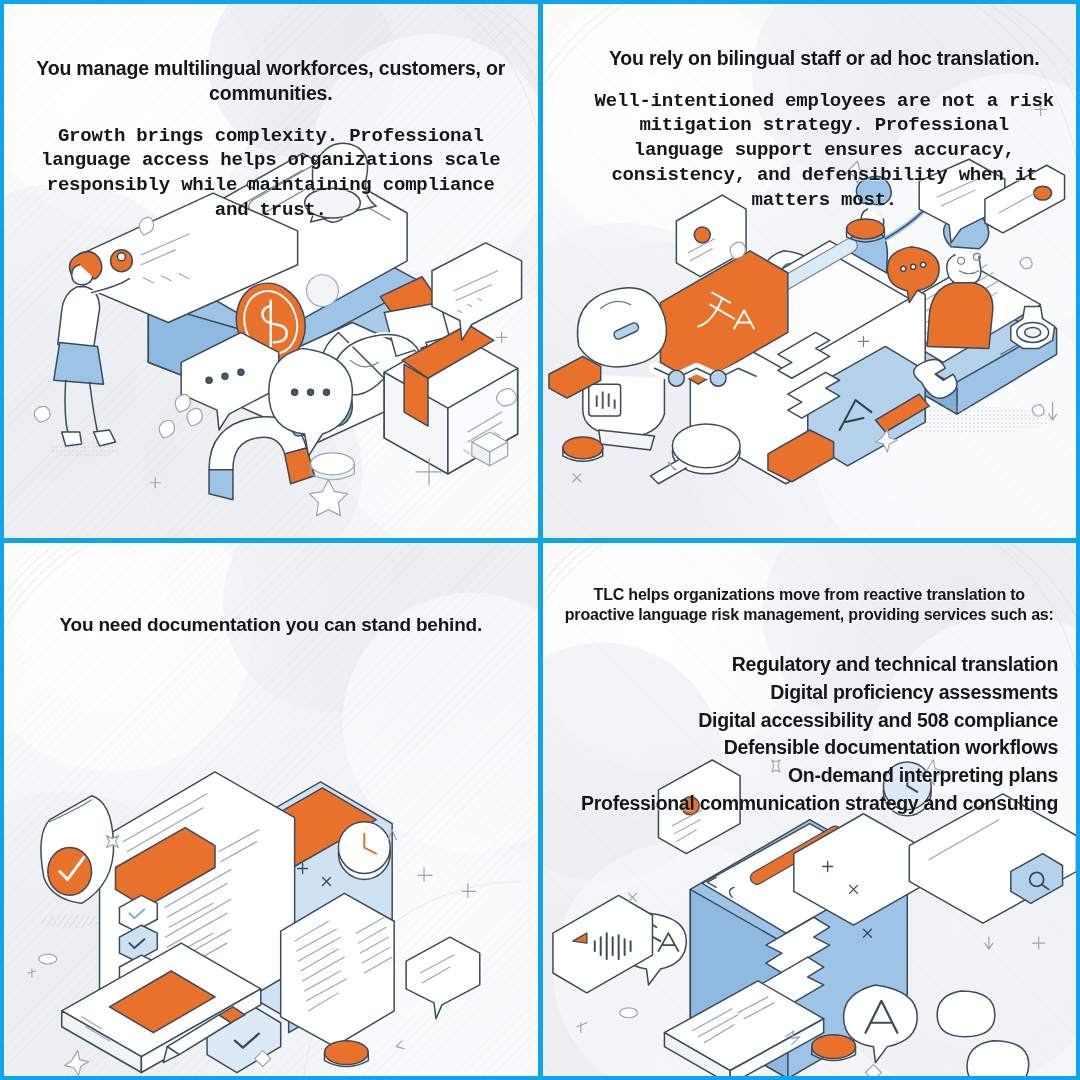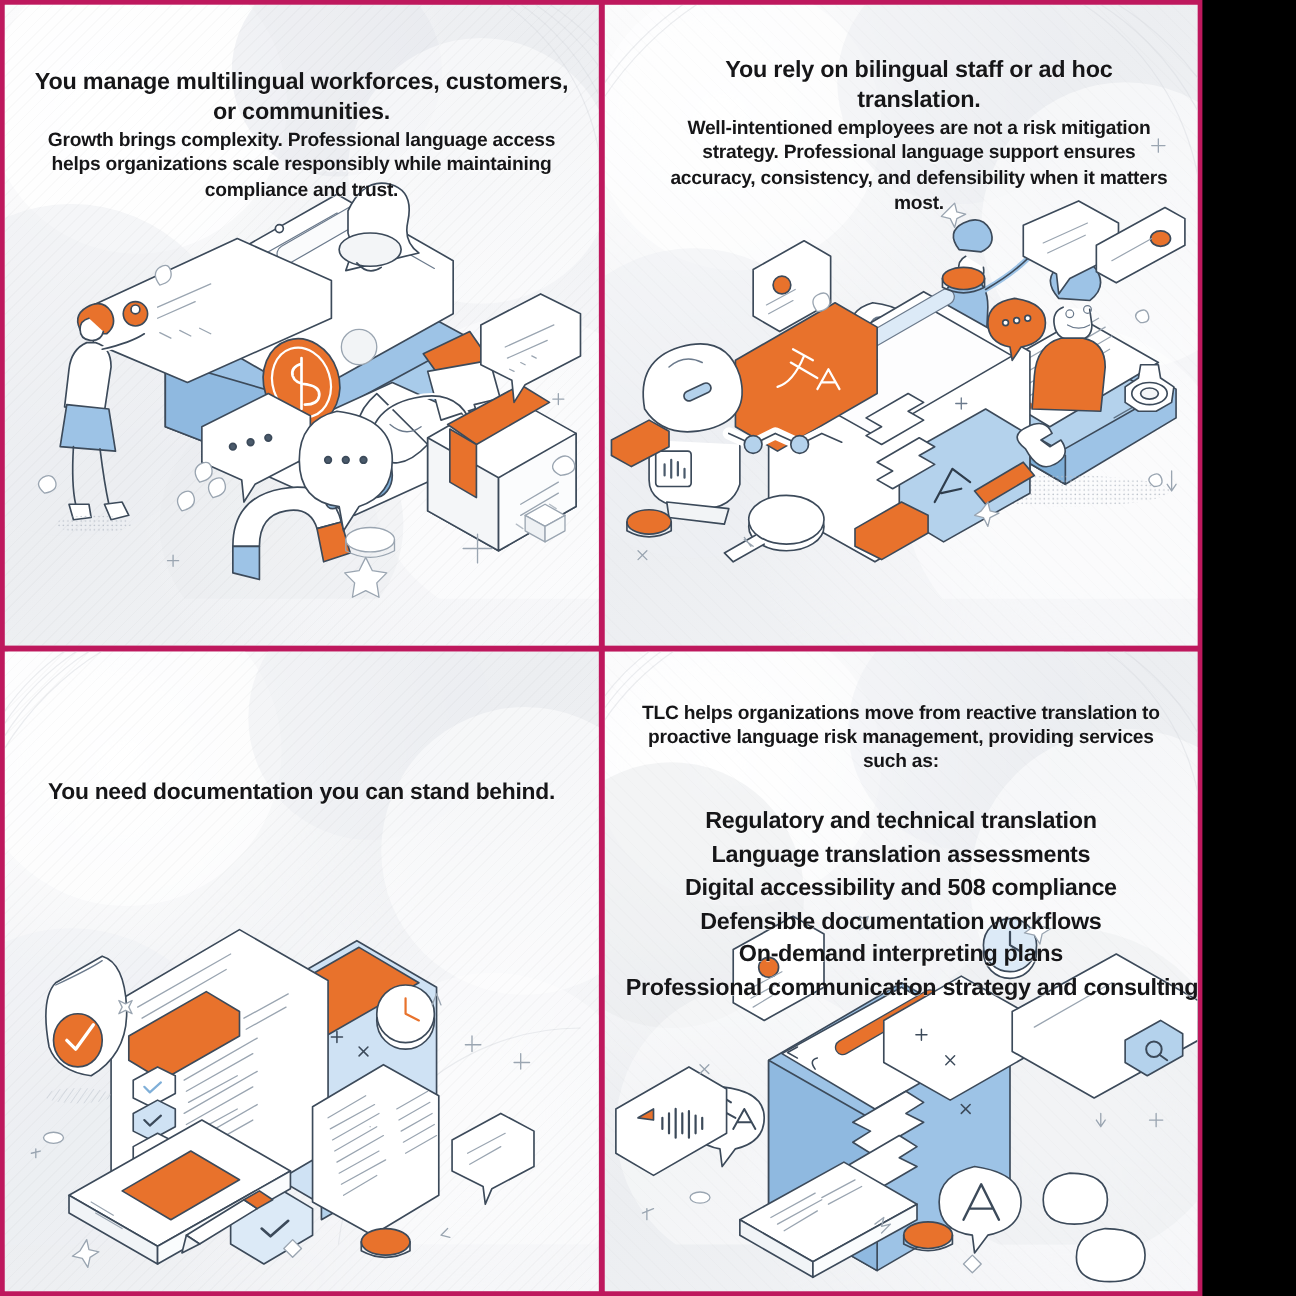--- a/index.html
+++ b/index.html
@@ -4,22 +4,22 @@
 <title>TLC Language Risk Carousel</title>
 <style>
   * { margin:0; padding:0; box-sizing:border-box; }
   html,body{
     width:1080px; height:1080px; overflow:hidden;
     background:#000;
     font-family:"Liberation Sans","DejaVu Sans",sans-serif;
   }
   .carousel{
     position:relative;
-    width:1002px; height:1080px;
-    background:#be185d;
+    width:1080px; height:1080px;
+    background:#0ea5e9;
     display:grid;
     grid-template-columns:1fr 1fr;
     grid-template-rows:1fr 1fr;
     gap:5px;
     padding:4px;
   }
   .panel{
     position:relative;
     overflow:hidden;
     background:
@@ -54,43 +54,44 @@
     color:#161618;
     font-weight:bold;
     font-size:19.5px;
     line-height:1.27;
     letter-spacing:-0.2px;
     text-shadow:0 1px 0 rgba(255,255,255,.55);
   }
   .subline{
     color:#161618;
     font-weight:bold;
-    font-size:16px;
+    font-size:19px;
     line-height:1.3;
     letter-spacing:-0.2px;
-    margin-top:2px;
+    margin-top:18px;
     text-shadow:0 1px 0 rgba(255,255,255,.55);
+    font-family:Liberation Mono, monospace;
   }
   .services{
     margin-top:26px;
     color:#161618;
     font-weight:bold;
     font-size:19.5px;
     line-height:1.42;
     letter-spacing:-0.3px;
     text-shadow:0 1px 0 rgba(255,255,255,.55);
   }
-  .services div{ white-space:nowrap; }
+  .services div{ white-space:nowrap;text-align:right; }
 
   
   #panel-1 .copy{ top:52px; left:24px; right:24px; }
   #panel-2 .copy{ top:42px; left:52px; right:22px; }
   #panel-3 .copy{ top:70px; left:22px; right:22px; }
   #panel-4 .copy{ top:42px; left:18px; right:18px; }
-  #panel-3 .headline{ font-size:19px;margin-top:36px; }
+  #panel-3 .headline{ font-size:19px; }
   #panel-4 .headline{ font-size:16px; }
 
   .art{ position:absolute; inset:0; z-index:2; }
   .art svg{ width:100%; height:100%; display:block; }
 </style>
 </head>
 <body>
 
 <div class="carousel">
 
@@ -620,21 +621,21 @@
           <path d="M 342 -40 A 222 222 0 0 1 564 182"></path>
         </g>
       </svg>
     </div>
     <div class="bg-hatch b"></div>
 
     <div class="copy">
       <p class="headline">TLC helps organizations move from reactive translation to proactive language risk management, providing services such as:</p>
       <div class="services">
         <div>Regulatory and technical translation</div>
-        <div>Language translation assessments</div>
+        <div>Digital proficiency assessments</div>
         <div>Digital accessibility and 508 compliance</div>
         <div>Defensible documentation workflows</div>
         <div>On-demand interpreting plans</div>
         <div>Professional communication strategy and consulting</div>
       </div>
     </div>
 
     <div class="art">
       <svg viewBox="0 0 536 536">
         <defs>

